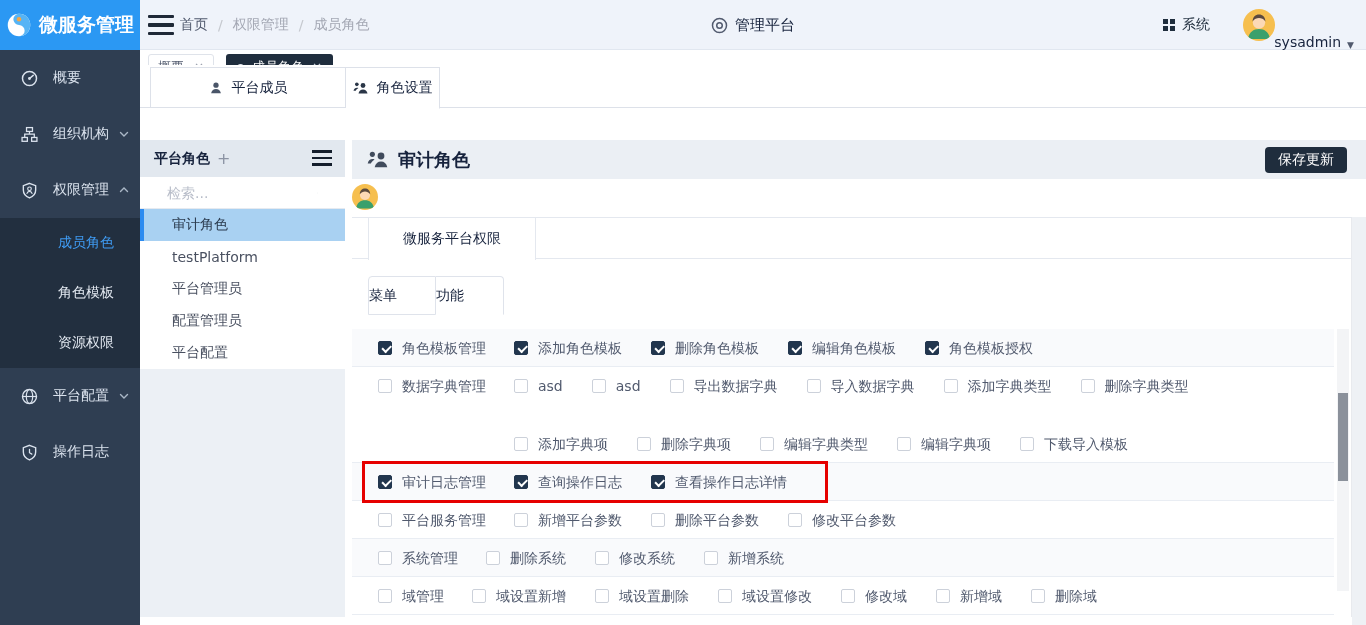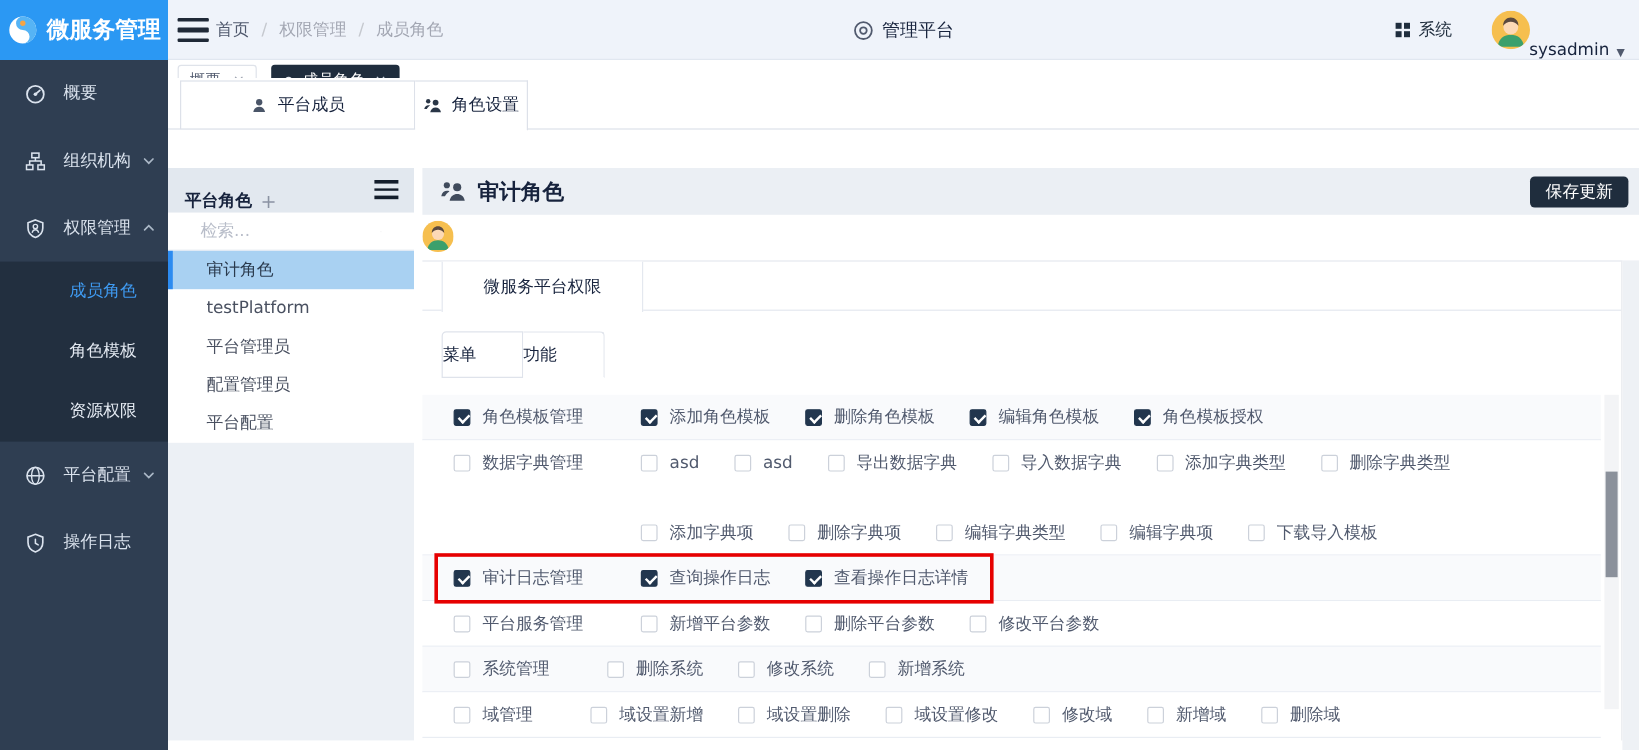--- a/index.html
+++ b/index.html
@@ -46,52 +46,52 @@
   .tab-dark .tab-close{color:#cfd6e0}
 
   
   .subtabrow{position:absolute;left:140px;top:65px;right:0;height:43px;background:#fff;border-bottom:1px solid #dde1e9}
   .subtab{position:absolute;top:2px;height:41px;display:flex;align-items:center;justify-content:center;gap:9px;font-size:14px;background:#fff;border:1px solid #dde1e9;cursor:pointer;color:#17233d}
   .subtab.t1{left:10px;width:196px}
   .subtab.t2{left:206px;width:94px;border-left:none;height:42px;border-bottom:1px solid #fff}
 
   
   .rolepanel{position:absolute;left:140px;top:140px;width:205px;bottom:8px;background:#ecf0f5}
-  .rp-head{height:37px;background:#e2e8ef;display:flex;align-items:flex-end;padding:0 14px;position:relative}
+  .rp-head{height:37px;background:#e2e8ef;display:flex;align-items:center;padding:0 14px;position:relative}
   .rp-title{font-weight:bold;font-size:14px;color:#17233d}
   .rp-add{color:#8b93a3;margin-left:7px;font-size:16px;cursor:pointer}
   .rp-burger{position:absolute;right:13px;top:10px;width:20px;height:16px;display:flex;flex-direction:column;justify-content:space-between;cursor:pointer}
   .rp-burger i{display:block;height:2.8px;background:#141e2c}
   .rp-search{height:32px;background:#fff;border-bottom:1px solid #e6eaf0;display:flex;align-items:center;justify-content:space-between;padding:0 27px}
   .rp-search input{border:none;outline:none;background:transparent;font:inherit;font-size:14px;color:#5a6170;width:150px}
   .rp-search input::placeholder{color:#b8bdc9}
   .rp-list{background:#fff}
   .rp-item{height:32px;display:flex;align-items:center;padding-left:32px;font-size:14px;color:#495060;position:relative;cursor:pointer}
   .rp-item.selected{background:#a9d1f2;color:#2a3a4d}
   .rp-item.selected::before{content:"";position:absolute;left:0;top:0;bottom:0;width:4px;background:#2c8bf0}
 
   
   .main-head{position:absolute;left:352px;top:140px;right:0;height:39px;background:#ebeff4;display:flex;align-items:center;padding-left:15px;gap:10px}
   .main-title{font-size:18px;font-weight:bold;color:#17233d}
-  .save-btn{position:absolute;right:9px;top:7px;height:26px;padding:0 13px;background:#1f2d3d;color:#fff;border:none;border-radius:4px;font-size:14px;display:flex;align-items:center;cursor:pointer;font-family:inherit}
+  .save-btn{position:absolute;right:19px;top:7px;height:26px;padding:0 13px;background:#1f2d3d;color:#fff;border:none;border-radius:4px;font-size:14px;display:flex;align-items:center;cursor:pointer;font-family:inherit}
   .avatar2{position:absolute;left:352px;top:184px;width:26px;height:26px;cursor:pointer}
 
   .card{position:absolute;left:352px;top:217px;width:1000px;bottom:8px;background:#fff;border-top:1px solid #e4e8ef;border-right:1px solid #e8eaee}
   .ptab-nav{position:absolute;left:0;right:0;top:0;height:41px;border-bottom:1px solid #e4e8ef}
   .ptab{position:absolute;left:16px;top:0;height:42px;background:#fff;border-left:1px solid #e4e8ef;border-right:1px solid #e4e8ef;display:flex;align-items:center;padding:0 34px;font-size:14px;color:#17233d;z-index:2;cursor:pointer}
   .itabs{position:absolute;left:16px;top:58px;display:flex;z-index:2}
   .itab{height:39px;min-width:68px;display:flex;align-items:center;justify-content:flex-start;font-size:14px;color:#17233d;border:1px solid #dfe3eb;background:#fff;cursor:pointer}
   .itab.first{border-radius:4px 0 0 0}
   .itab.active{border-left:none;border-bottom:1px solid #fff;border-radius:0 4px 0 0}
 
   .rows{position:absolute;left:0;top:111px;width:982px}
   .perm-row{display:flex;align-items:flex-start;padding:11px 0 10px 26px;border-bottom:1px solid #e9edf3;position:relative;background:#fff}
   .perm-row.shaded{background:#f9fafc}
   .perm-item{display:flex;align-items:center;gap:10px;font-size:14px;line-height:16px;color:#515a6e;white-space:nowrap;cursor:pointer}
-  .perm-parent{flex:none;margin-right:48px}
+  .perm-parent{flex:none;margin-right:28px}
   .perm-kids{display:flex;flex-wrap:wrap;max-width:790px;row-gap:21px}
   .perm-kids .perm-item{margin-right:29px}
   .break{flex-basis:100%;height:0}
   .cb{width:14px;height:14px;border:1px solid #ccd1da;border-radius:2px;background:#fff;flex:none;position:relative}
   .cb.checked{background:#22364e;border-color:#22364e}
   .cb.checked::after{content:"";position:absolute;left:2.5px;top:3px;width:7px;height:3.5px;border-left:2px solid #fff;border-bottom:2px solid #fff;transform:rotate(-45deg)}
   .highlight-box{position:absolute;left:10px;top:-2px;width:466px;height:42px;border:3px solid #e60000;pointer-events:none;z-index:5}
 
   .vtrack{position:absolute;right:2px;top:111px;width:12px;height:262px;background:#f3f4f6;cursor:pointer}
   .vthumb{position:absolute;left:1px;top:64px;width:10px;height:88px;background:#8b919b;cursor:grab}

